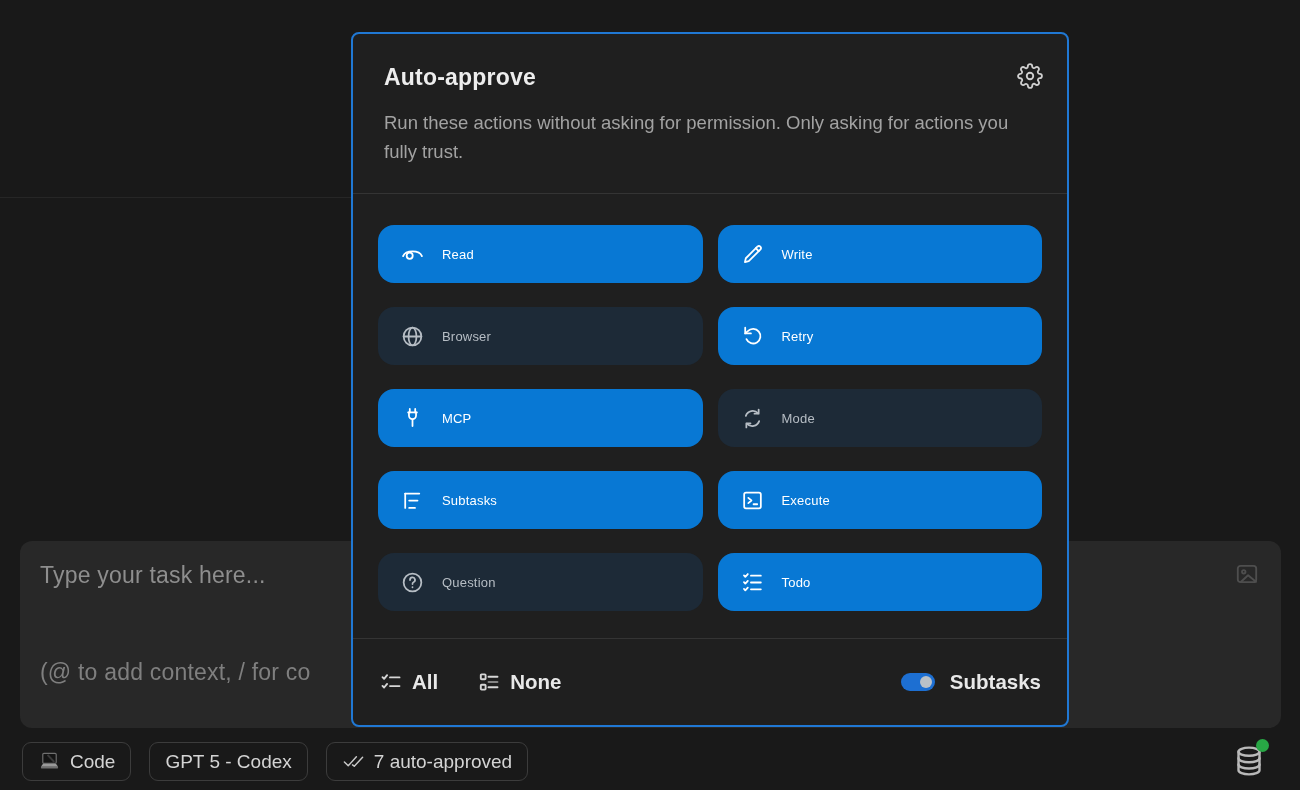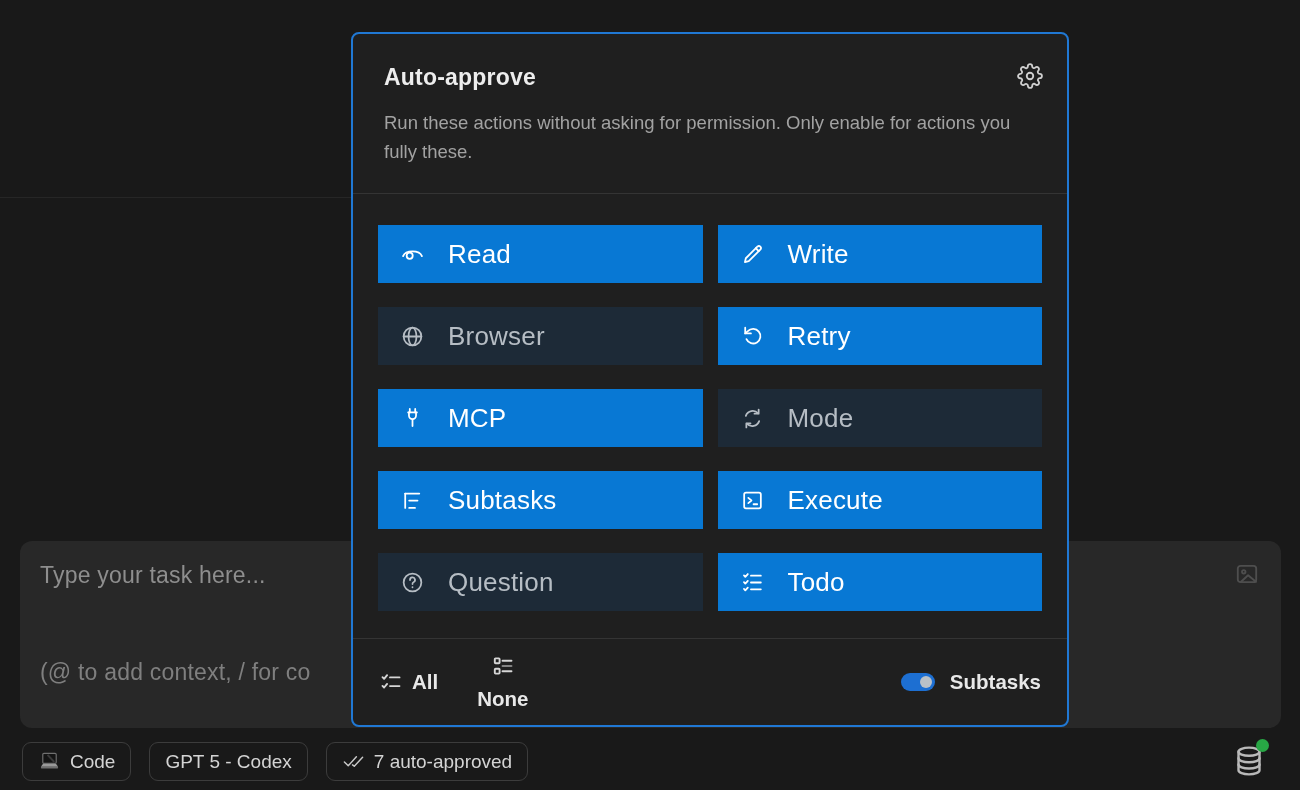--- a/index.html
+++ b/index.html
@@ -48,32 +48,32 @@
   .m-title { font-size:23px; font-weight:700; color:#ededed; letter-spacing:.2px; }
   .m-desc { margin-top:17px; font-size:18.5px; line-height:29px; color:#a2a2a2; max-width:655px; }
   .gear { position:absolute; right:24px; top:29px; color:#cfcfcf; cursor:pointer; }
 
   .m-grid {
     padding:31px 25px 27px; flex:0 0 auto;
     display:grid; grid-template-columns:1fr 1fr; column-gap:15px; row-gap:24px;
     border-bottom:1px solid #343434;
   }
   .action {
-    height:58px; border:none; border-radius:0; display:flex; align-items:center;
-    gap:23px; padding:0 0 0 22px; font-size:26px; cursor:pointer; font-family:inherit;
+    height:58px; border:none; border-radius:16px; display:flex; align-items:center;
+    gap:17px; padding:0 0 0 22px; font-size:13px; cursor:pointer; font-family:inherit;
     letter-spacing:.2px;
   }
   .action.on  { background:#0878d4; color:#ffffff; }
   .action.off { background:#1d2a37; color:#b6bdc4; }
   .action .aicon { flex:0 0 auto; display:flex; }
 
   .m-footer { flex:1; display:flex; align-items:center; padding:0 26px; }
   .f-item { display:flex; align-items:center; gap:9px; background:none; border:none; cursor:pointer;
             color:#e8e8e8; font-size:20.5px; font-weight:700; font-family:inherit; }
-  .f-item + .f-item { margin-left:39px;flex-direction:column; }
+  .f-item + .f-item { margin-left:39px; }
   .f-item .aicon { color:#d6d6d6; }
   .f-right { margin-left:auto; display:flex; align-items:center; gap:15px; }
   .toggle { width:34px; height:18px; border-radius:9px; position:relative; cursor:pointer; border:none; }
   .toggle.on { background:#1d6fd2; }
   .toggle .knob { position:absolute; top:3px; width:12px; height:12px; border-radius:50%; background:#bac1c8; }
   .toggle.on .knob { right:3px; }
   .f-enabled { color:#e8e8e8; font-size:20.5px; font-weight:700; }
 </style>
 </head>
 <body>
@@ -124,21 +124,21 @@
     <path d="M5 5.8v12.4c0 1.5 3.1 2.7 7 2.7s7-1.2 7-2.7V5.8"></path>
     <path d="M5 10.1c0 1.5 3.1 2.7 7 2.7s7-1.2 7-2.7"></path>
     <path d="M5 14.3c0 1.5 3.1 2.7 7 2.7s7-1.2 7-2.7"></path>
   </svg>
   <span class="db-dot" style="background: rgb(40, 167, 69);"></span>
 </div>
 
 <div class="modal">
   <div class="m-header">
     <div class="m-title">Auto-approve</div>
-    <div class="m-desc">Run these actions without asking for permission. Only enable for actions you fully these.</div>
+    <div class="m-desc">Run these actions without asking for permission. Only asking for actions you fully trust.</div>
     <span class="gear">
       <svg width="26" height="26" viewBox="0 0 24 24" fill="none" stroke="currentColor" stroke-width="1.7" stroke-linecap="round" stroke-linejoin="round">
         <circle cx="12" cy="12" r="3"></circle>
         <path d="M19.4 15a1.65 1.65 0 0 0 .33 1.82l.06.06a2 2 0 0 1 0 2.83 2 2 0 0 1-2.83 0l-.06-.06a1.65 1.65 0 0 0-1.82-.33 1.65 1.65 0 0 0-1 1.51V21a2 2 0 0 1-2 2 2 2 0 0 1-2-2v-.09A1.65 1.65 0 0 0 9 19.4a1.65 1.65 0 0 0-1.82.33l-.06.06a2 2 0 0 1-2.83 0 2 2 0 0 1 0-2.83l.06-.06a1.65 1.65 0 0 0 .33-1.82 1.65 1.65 0 0 0-1.51-1H3a2 2 0 0 1-2-2 2 2 0 0 1 2-2h.09A1.65 1.65 0 0 0 4.6 9a1.65 1.65 0 0 0-.33-1.82l-.06-.06a2 2 0 0 1 0-2.83 2 2 0 0 1 2.83 0l.06.06a1.65 1.65 0 0 0 1.82.33H9a1.65 1.65 0 0 0 1-1.51V3a2 2 0 0 1 2-2 2 2 0 0 1 2 2v.09a1.65 1.65 0 0 0 1 1.51 1.65 1.65 0 0 0 1.82-.33l.06-.06a2 2 0 0 1 2.83 0 2 2 0 0 1 0 2.83l-.06.06a1.65 1.65 0 0 0-.33 1.82V9a1.65 1.65 0 0 0 1.51 1H21a2 2 0 0 1 2 2 2 2 0 0 1-2 2h-.09a1.65 1.65 0 0 0-1.51 1z"></path>
       </svg>
     </span>
   </div>
 
   <div class="m-grid">
 

